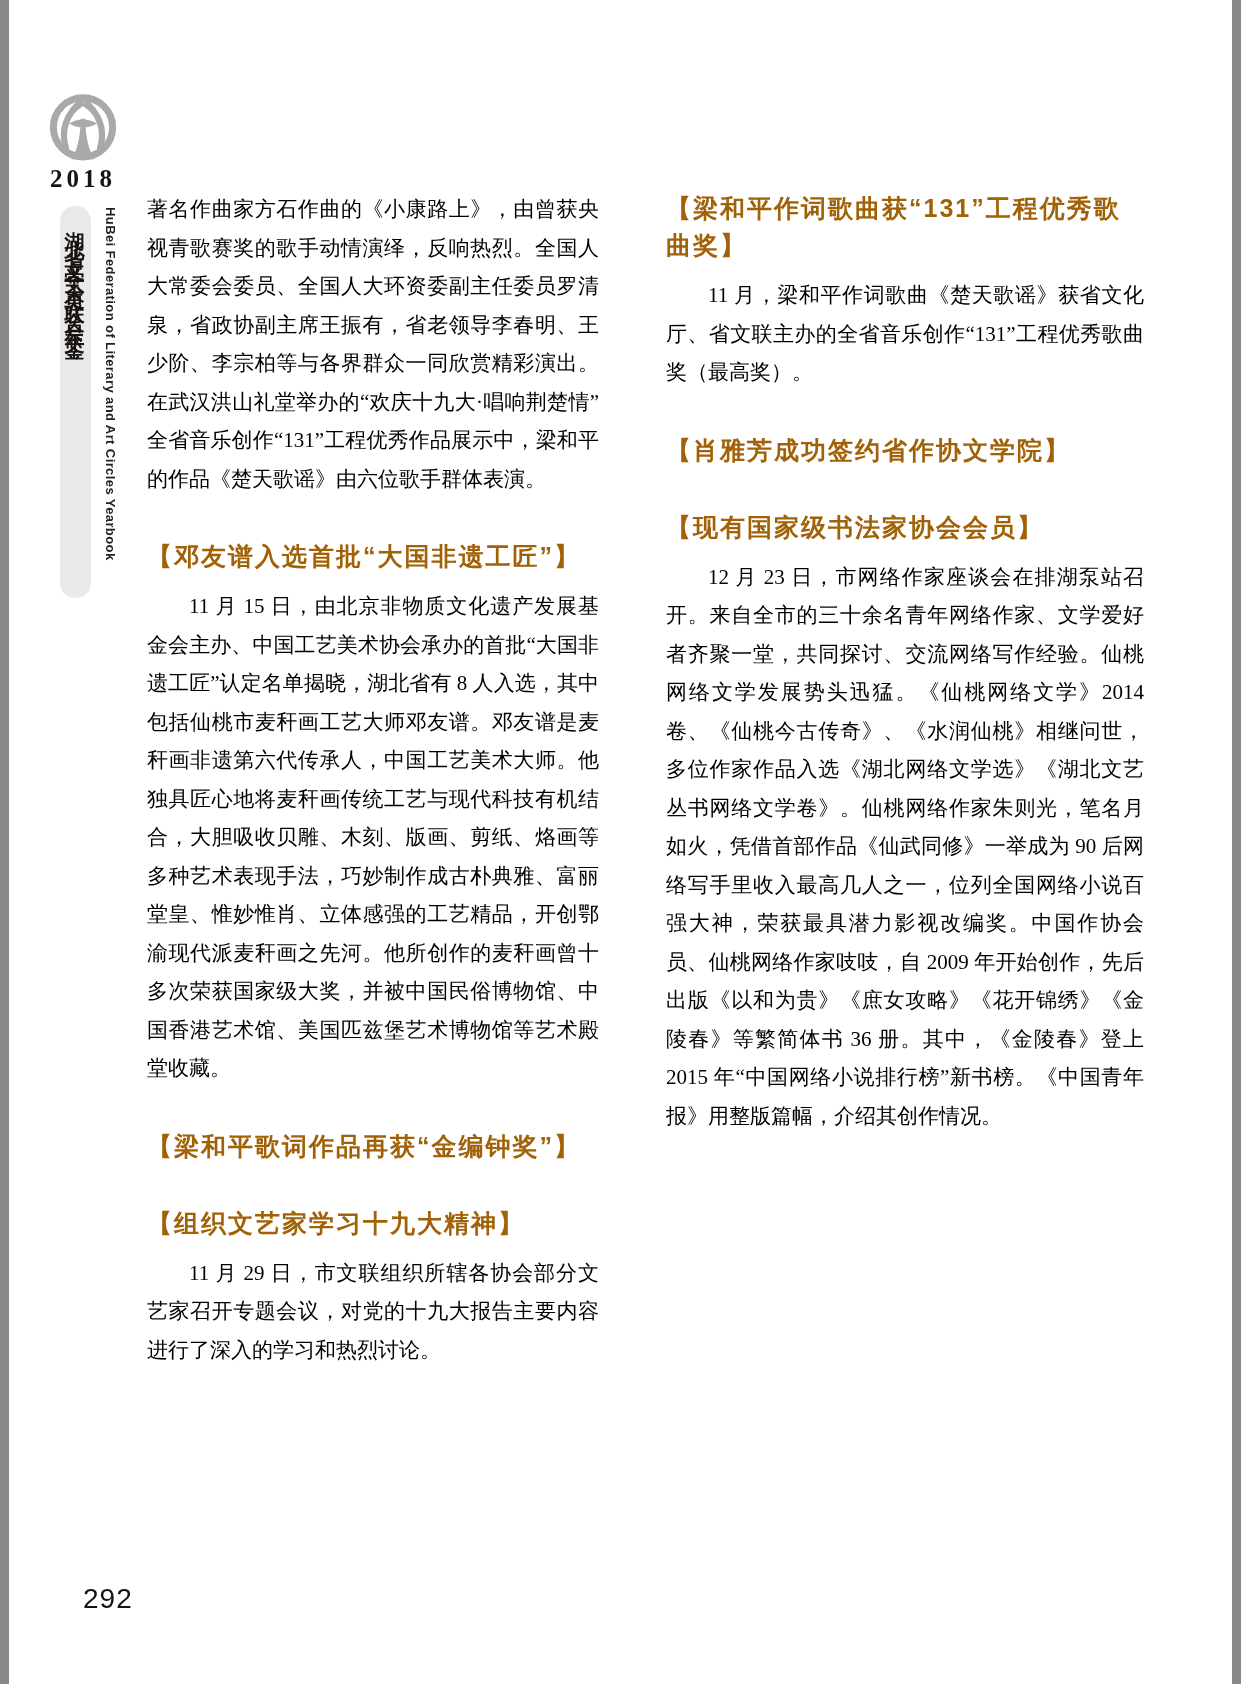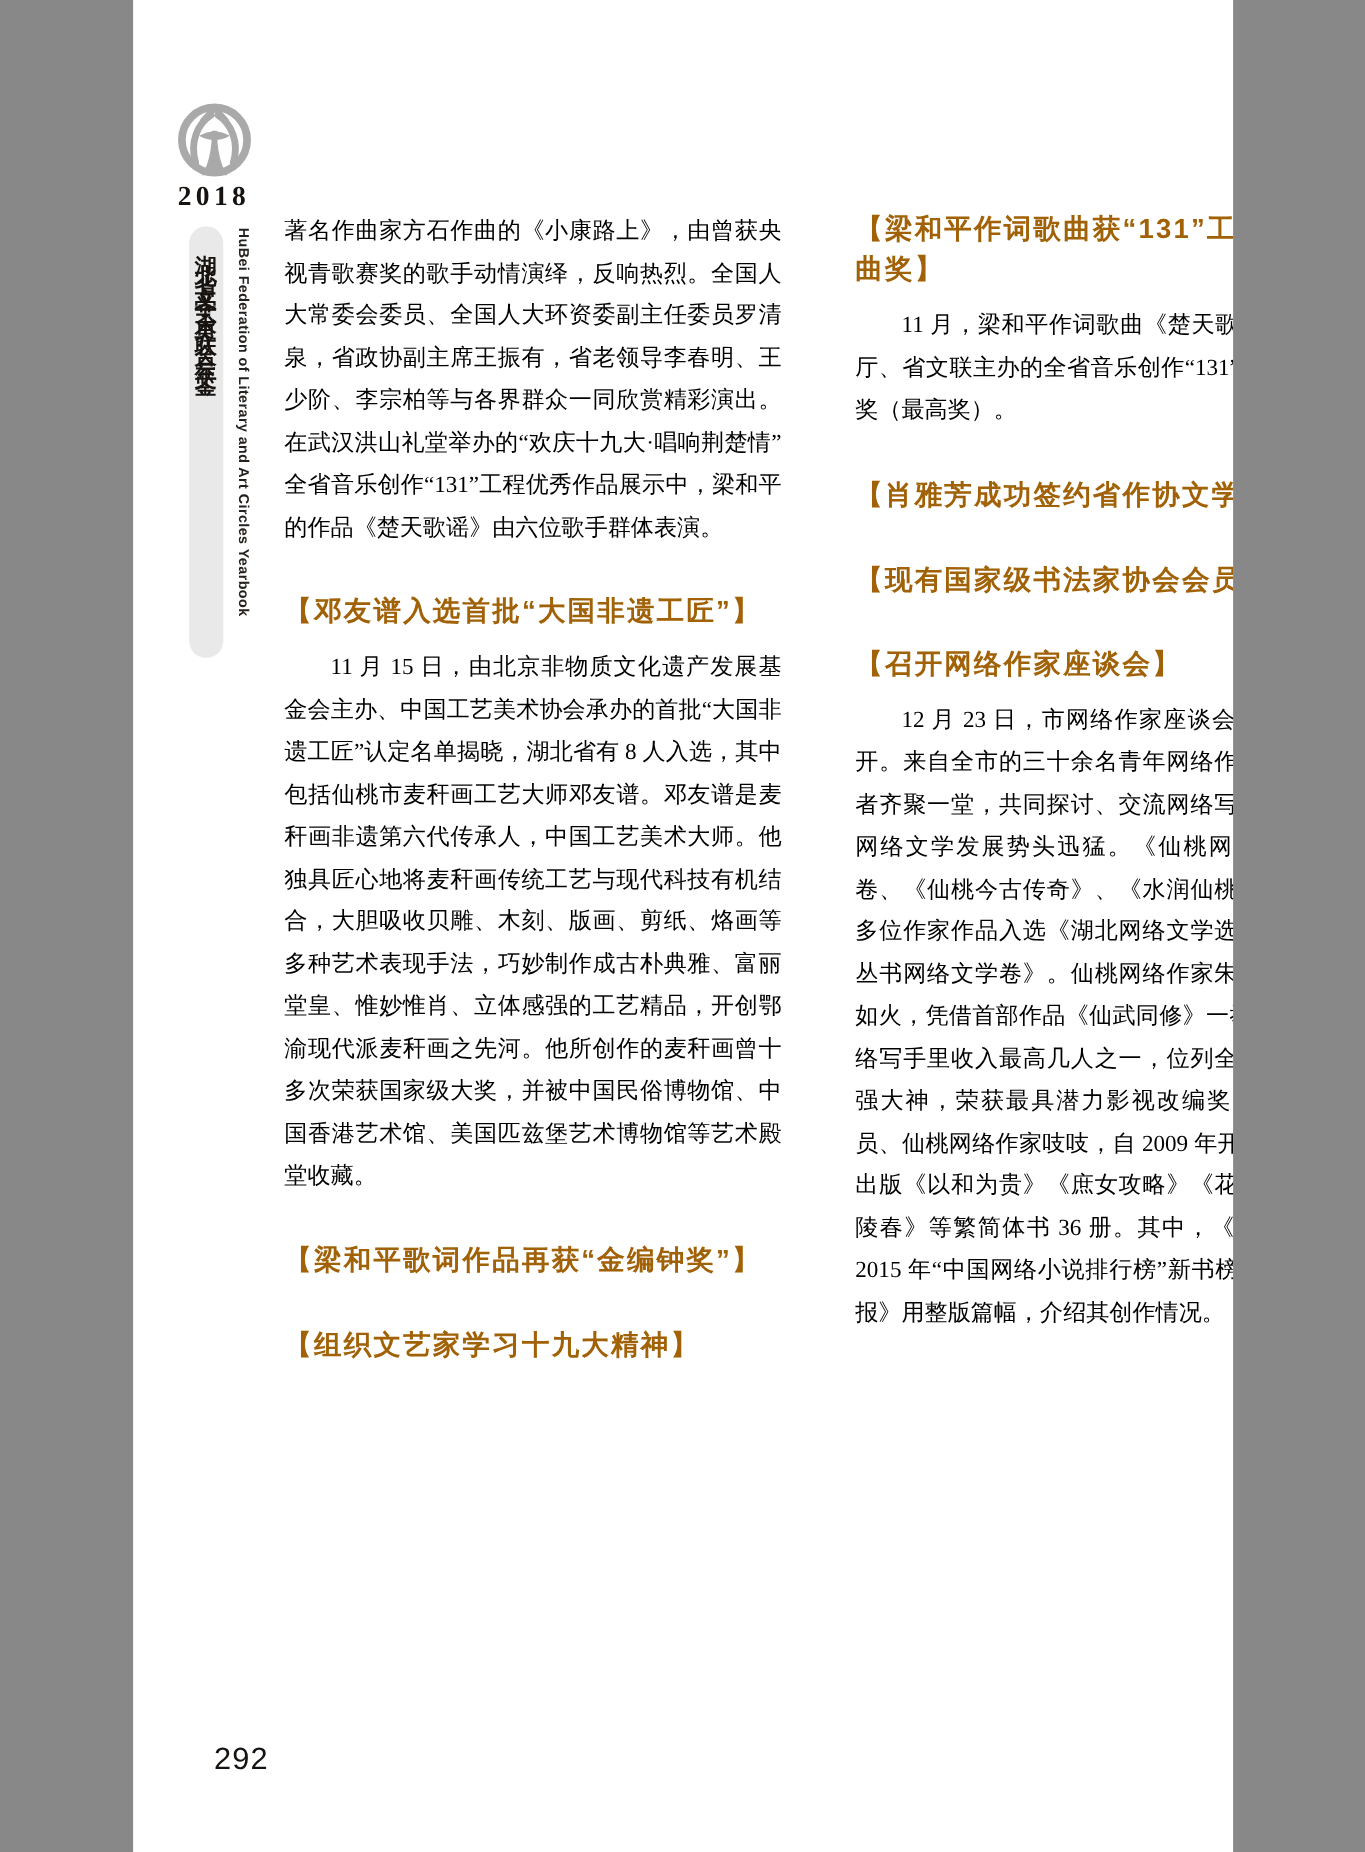--- a/index.html
+++ b/index.html
@@ -1,17 +1,17 @@
 <!DOCTYPE html>
 <html lang="zh"><head>
 <meta charset="utf-8">
 <style>
   html,body{margin:0;padding:0;background:#888;}
   .page{
-    position:relative;width:1000px;height:1684px;margin:0 auto;
+    position:relative;width:1223px;height:1684px;margin:0 auto;
     background:#ffffff;overflow:hidden;
     font-family:"Liberation Serif","DejaVu Serif",serif;
     color:#241c16;
   }
   
   .corner{position:absolute;left:34px;top:86px;width:80px;text-align:center;}
   .logo-svg{display:block;margin:0 auto;width:78px;height:78px;}
   .year{
     margin-top:1px;font-family:"Liberation Serif","DejaVu Serif",serif;
     font-weight:700;font-size:25px;letter-spacing:4px;color:#171310;
@@ -85,29 +85,29 @@
 
   <section class="col col-left">
     <p class="body-text no-indent">著名作曲家方石作曲的《小康路上》，由曾获央视青歌赛奖的歌手动情演绎，反响热烈。全国人大常委会委员、全国人大环资委副主任委员罗清泉，省政协副主席王振有，省老领导李春明、王少阶、李宗柏等与各界群众一同欣赏精彩演出。在武汉洪山礼堂举办的“欢庆十九大·唱响荆楚情”全省音乐创作“131”工程优秀作品展示中，梁和平的作品《楚天歌谣》由六位歌手群体表演。</p>
 
     <h2 class="section-heading">【邓友谱入选首批“大国非遗工匠”】</h2>
     <p class="body-text">11 月 15 日，由北京非物质文化遗产发展基金会主办、中国工艺美术协会承办的首批“大国非遗工匠”认定名单揭晓，湖北省有 8 人入选，其中包括仙桃市麦秆画工艺大师邓友谱。邓友谱是麦秆画非遗第六代传承人，中国工艺美术大师。他独具匠心地将麦秆画传统工艺与现代科技有机结合，大胆吸收贝雕、木刻、版画、剪纸、烙画等多种艺术表现手法，巧妙制作成古朴典雅、富丽堂皇、惟妙惟肖、立体感强的工艺精品，开创鄂渝现代派麦秆画之先河。他所创作的麦秆画曾十多次荣获国家级大奖，并被中国民俗博物馆、中国香港艺术馆、美国匹兹堡艺术博物馆等艺术殿堂收藏。</p>
 
     <h2 class="section-heading">【梁和平歌词作品再获“金编钟奖”】</h2>
 
     <h2 class="section-heading">【组织文艺家学习十九大精神】</h2>
+    <p class="body-text">11 月 29 日，市文联组织所辖各协会部分文艺家召开专题会议，对党的十九大报告主要内容进行了深入的学习和热烈讨论。</p>
   </section>
 
   <section class="col col-right">
     <h2 class="section-heading first">【梁和平作词歌曲获“131”工程优秀歌曲奖】</h2>
     <p class="body-text">11 月，梁和平作词歌曲《楚天歌谣》获省文化厅、省文联主办的全省音乐创作“131”工程优秀歌曲奖（最高奖）。</p>
 
     <h2 class="section-heading">【肖雅芳成功签约省作协文学院】</h2>
 
     <h2 class="section-heading">【现有国家级书法家协会会员】</h2>
 
-    <h2 class="section-heading">【召开网络作家座谈会】</h2>
     <p class="body-text">12 月 23 日，市网络作家座谈会在排湖泵站召开。来自全市的三十余名青年网络作家、文学爱好者齐聚一堂，共同探讨、交流网络写作经验。仙桃网络文学发展势头迅猛。《仙桃网络文学》2014 卷、《仙桃今古传奇》、《水润仙桃》相继问世，多位作家作品入选《湖北网络文学选》《湖北文艺丛书网络文学卷》。仙桃网络作家朱则光，笔名月如火，凭借首部作品《仙武同修》一举成为 90 后网络写手里收入最高几人之一，位列全国网络小说百强大神，荣获最具潜力影视改编奖。中国作协会员、仙桃网络作家吱吱，自 2009 年开始创作，先后出版《以和为贵》《庶女攻略》《花开锦绣》《金陵春》等繁简体书 36 册。其中，《金陵春》登上 2015 年“中国网络小说排行榜”新书榜。《中国青年报》用整版篇幅，介绍其创作情况。</p>
   </section>
 
   <div class="page-number">292</div>
 
 </div>
 
 </body></html>

